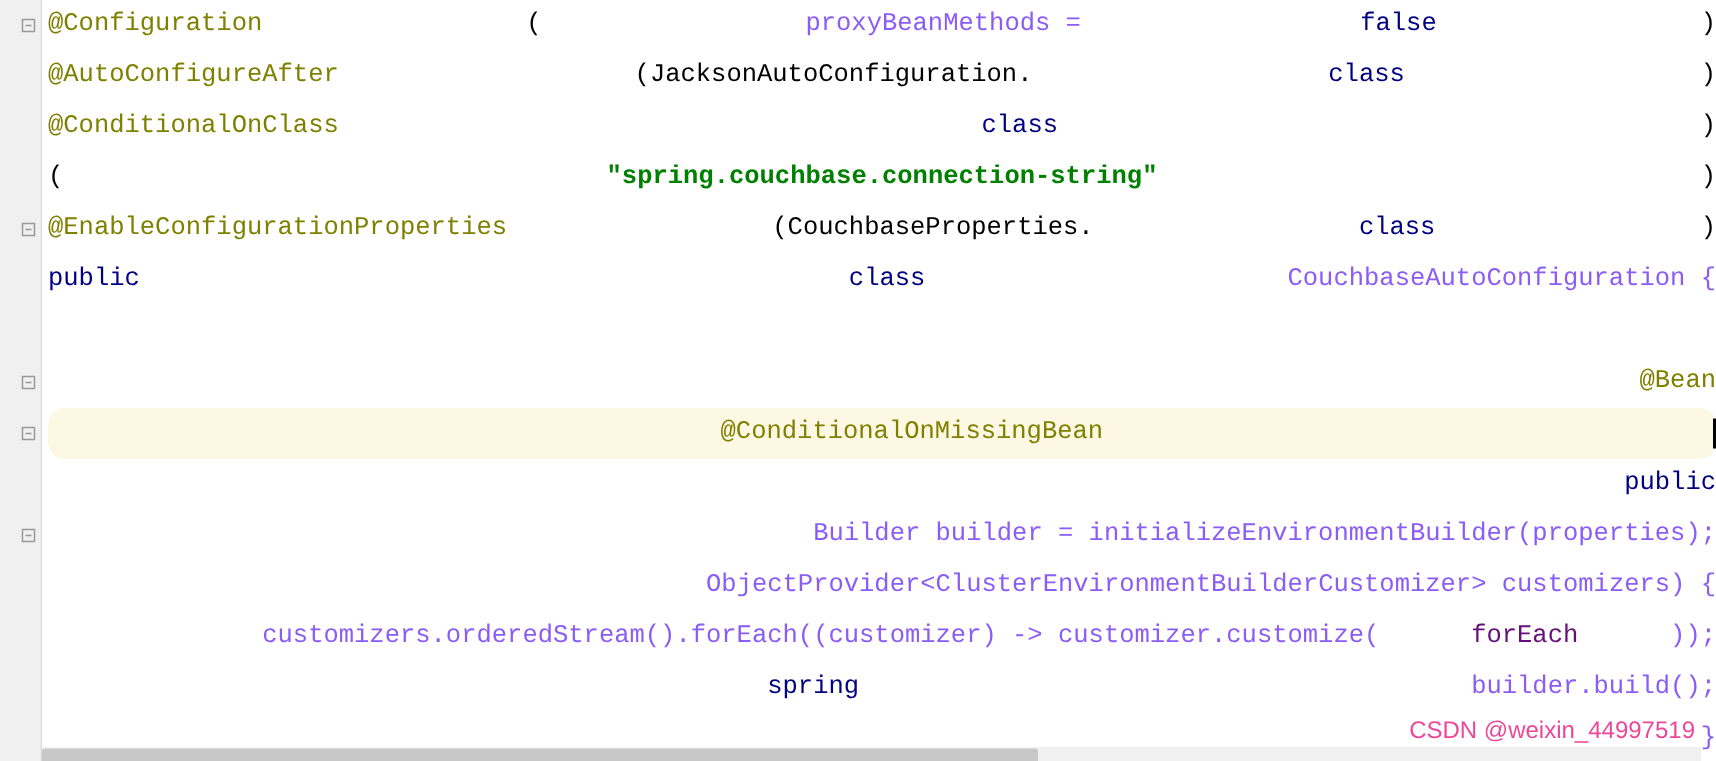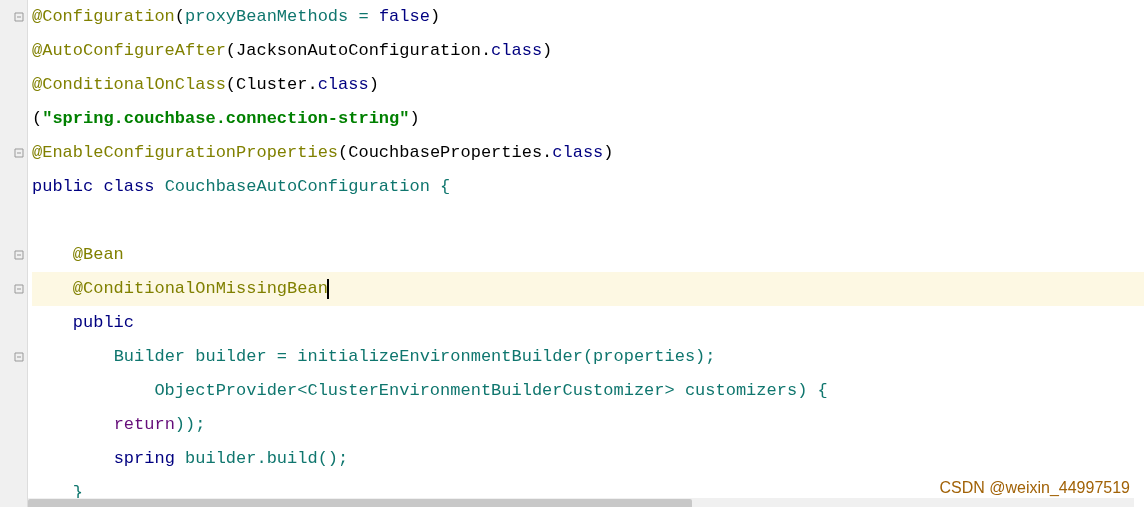--- a/index.html
+++ b/index.html
@@ -47,43 +47,45 @@
     .code-area {
       flex: 1;
       padding-left: 4px;
       overflow: hidden;
     }
     .code-line {
       height: 34px;
       white-space: pre;
       display: flex;
       align-items: center;
+      justify-content: space-between;
     }
     .code-line.highlight {
       background: #fdf8e3;
+      border-radius: 11px;
     }
     .annotation { color: #808000; }
     .keyword { color: #000080; font-weight: normal; }
     .string { color: #008000; font-weight: bold; }
-    .identifier { color: #0f766e; }
+    .identifier { color: #8b5cf6; }
     .paren { color: #000000; }
     .lambda-param { color: #660e7a; }
     .caret {
       display: inline-block;
       width: 2px;
       height: 20px;
       background: #000;
       vertical-align: middle;
       margin-left: -1px;
     }
     .watermark {
       position: absolute;
       bottom: 6px;
       right: 14px;
-      color: #a16207;
+      color: #ec4899;
       font-family: sans-serif;
       font-size: 16px;
       font-weight: 400;
     }
     .scrollbar-bottom {
       position: absolute;
       bottom: 0;
       left: 28px;
       right: 10px;
       height: 12px;
@@ -146,31 +148,31 @@
         </span>
       </div>
     <div class="gutter-line"></div>
     <div class="gutter-line"></div>
     <div class="gutter-line"></div>
     <div class="gutter-line"></div>
   </div>
   <div class="code-area">
     <div class="code-line"><span class="annotation">@Configuration</span><span class="paren">(</span><span class="identifier">proxyBeanMethods = </span><span class="keyword">false</span><span class="paren">)</span></div>
     <div class="code-line"><span class="annotation">@AutoConfigureAfter</span><span class="paren">(JacksonAutoConfiguration.</span><span class="keyword">class</span><span class="paren">)</span></div>
-    <div class="code-line"><span class="annotation">@ConditionalOnClass</span><span class="paren">(Cluster.</span><span class="keyword">class</span><span class="paren">)</span></div>
+    <div class="code-line"><span class="annotation">@ConditionalOnClass</span><span class="keyword">class</span><span class="paren">)</span></div>
     <div class="code-line"><span class="paren">(</span><span class="string">"spring.couchbase.connection-string"</span><span class="paren">)</span></div>
     <div class="code-line"><span class="annotation">@EnableConfigurationProperties</span><span class="paren">(CouchbaseProperties.</span><span class="keyword">class</span><span class="paren">)</span></div>
     <div class="code-line"><span class="keyword">public</span><span> </span><span class="keyword">class</span><span class="identifier"> CouchbaseAutoConfiguration {</span></div>
     <div class="code-line"></div>
     <div class="code-line"><span>    </span><span class="annotation">@Bean</span></div>
     <div class="code-line highlight"><span>    </span><span class="annotation">@ConditionalOnMissingBean</span><span class="caret"></span></div>
     <div class="code-line"><span>    </span><span class="keyword">public</span></div>
     <div class="code-line"><span>        </span><span class="identifier">Builder builder = initializeEnvironmentBuilder(properties);</span></div>
     <div class="code-line"><span>            </span><span class="identifier">ObjectProvider&lt;ClusterEnvironmentBuilderCustomizer&gt; customizers) {</span></div>
-    <div class="code-line"><span>        </span><span class="lambda-param">return</span><span class="identifier">));</span></div>
+    <div class="code-line"><span>        </span><span class="identifier">customizers.orderedStream().forEach((customizer) -&gt; customizer.customize(</span><span class="lambda-param">forEach</span><span class="identifier">));</span></div>
     <div class="code-line"><span>        </span><span class="keyword">spring</span><span class="identifier"> builder.build();</span></div>
     <div class="code-line"><span>    </span><span class="identifier">}</span></div>
   </div>
 </div>
 
 <div class="scrollbar-bottom">
   <div class="scrollbar-thumb"></div>
 </div>
 
 <div class="watermark">CSDN @weixin_44997519</div>

